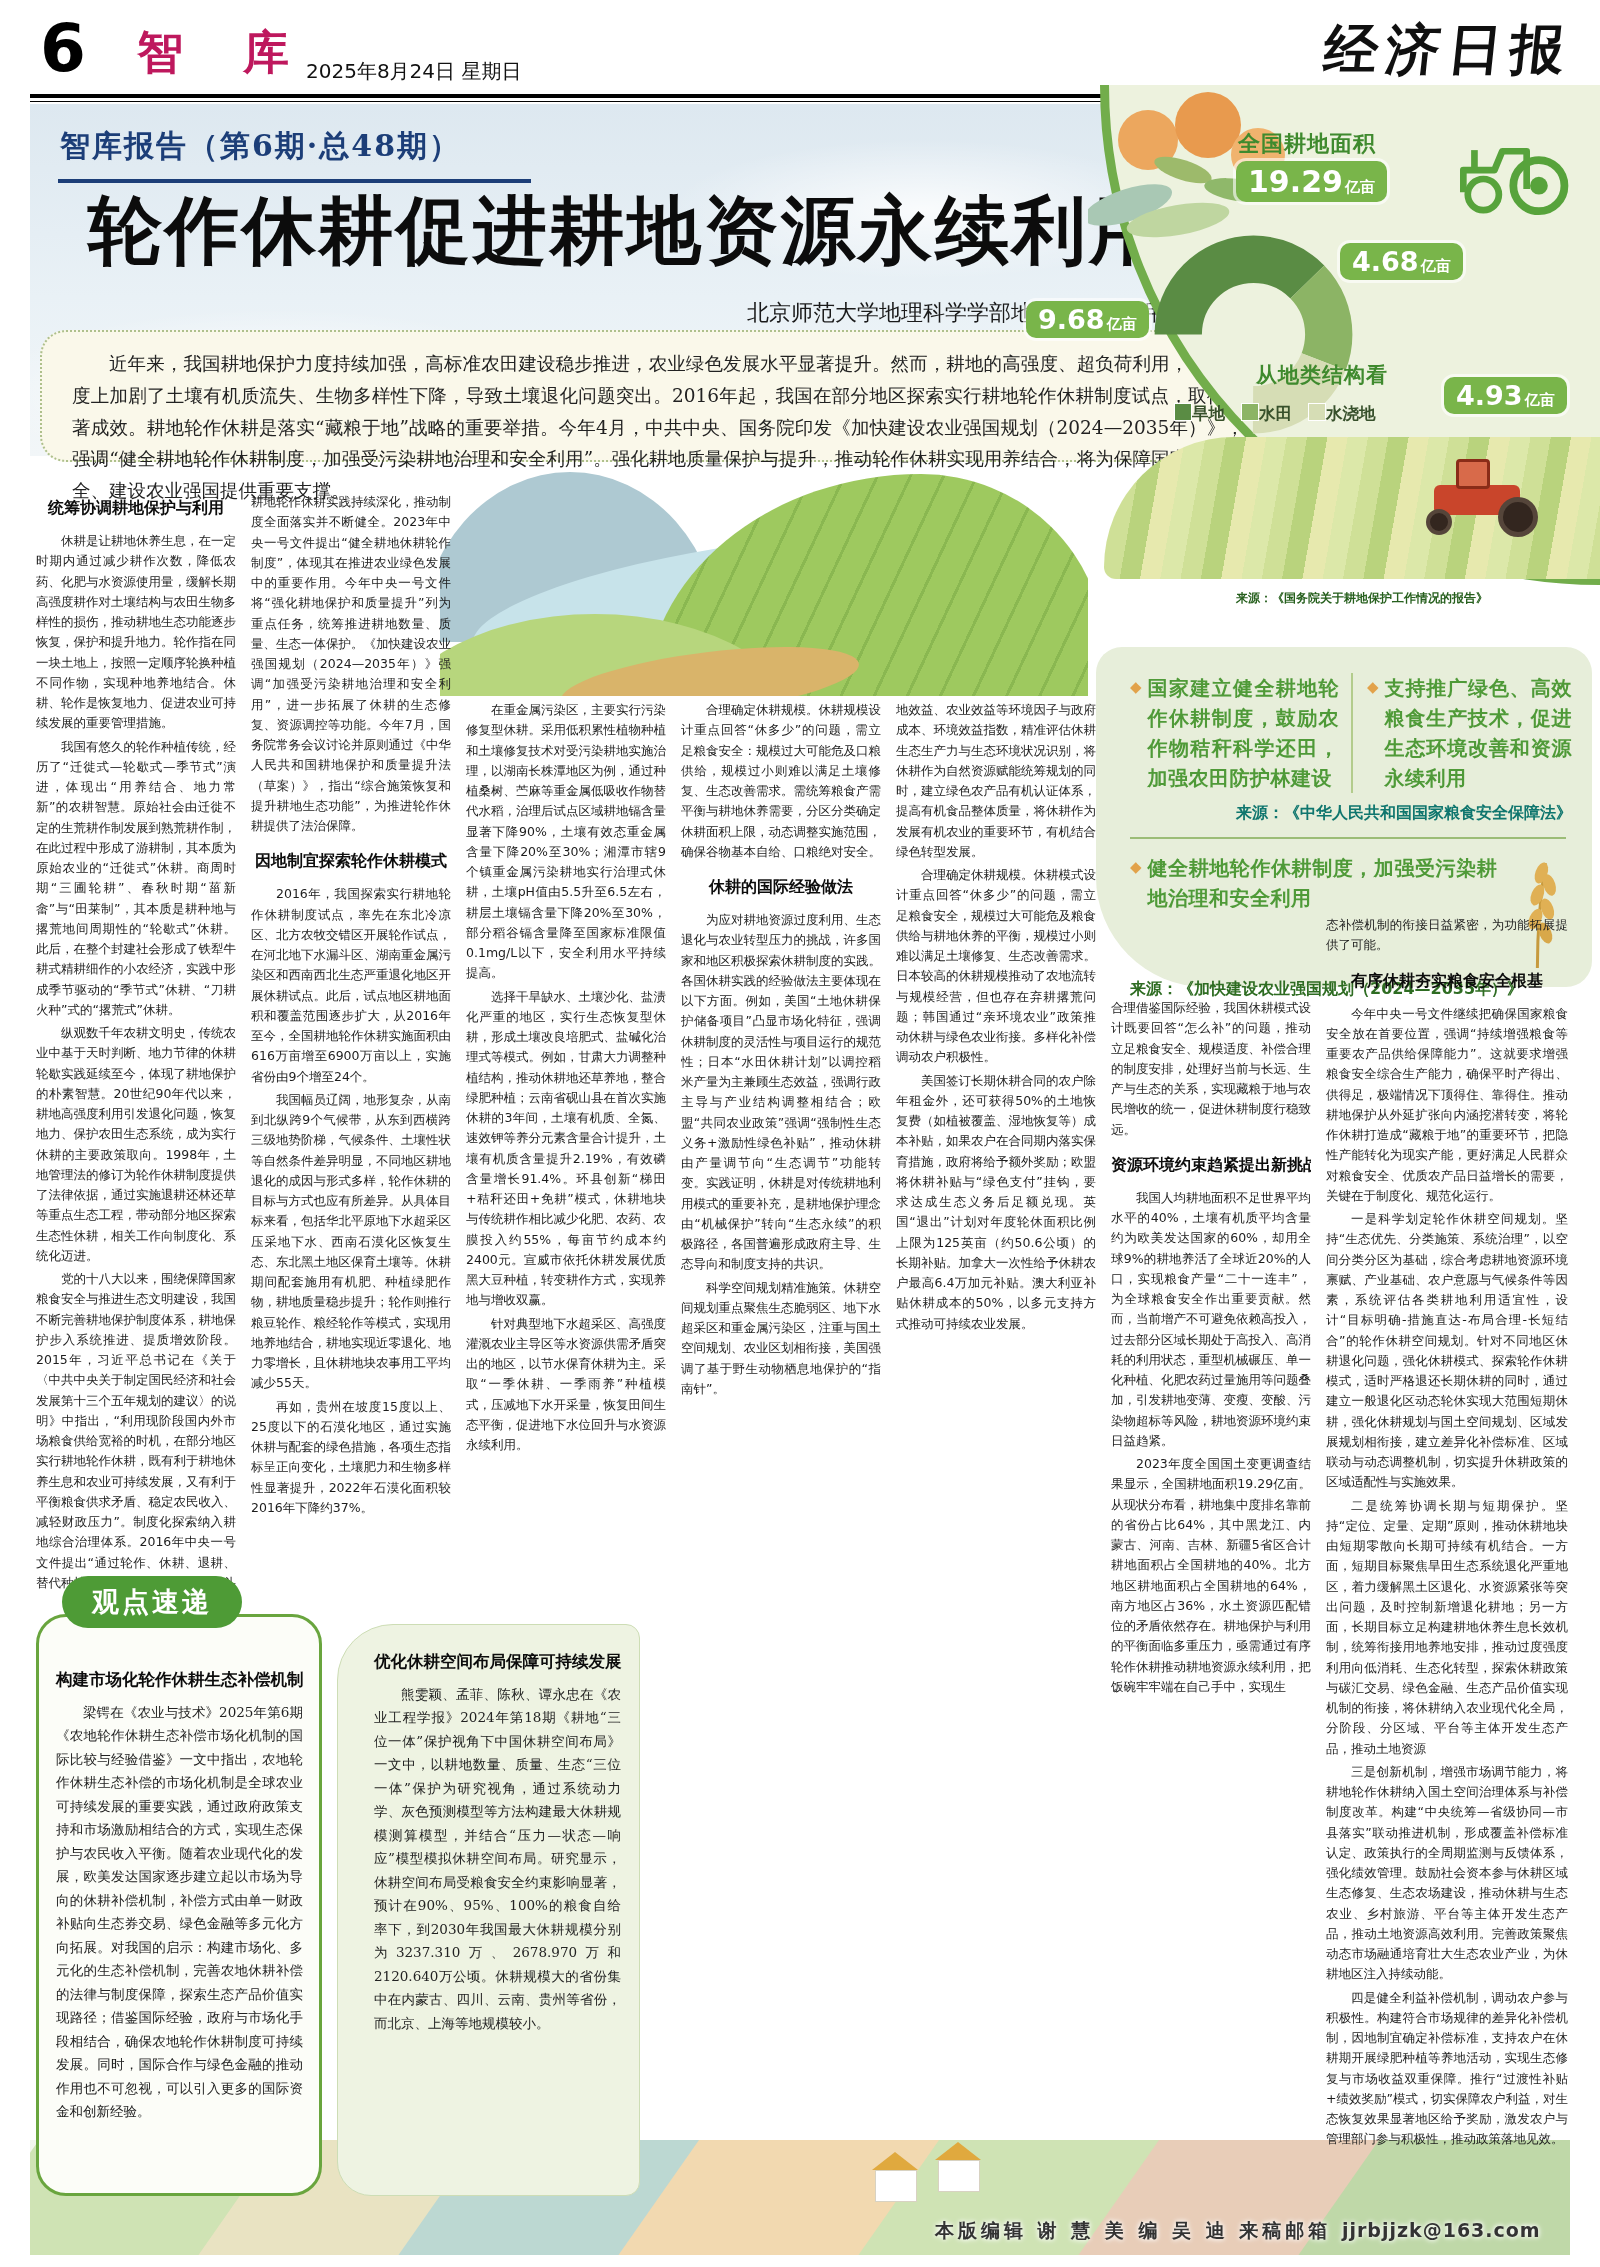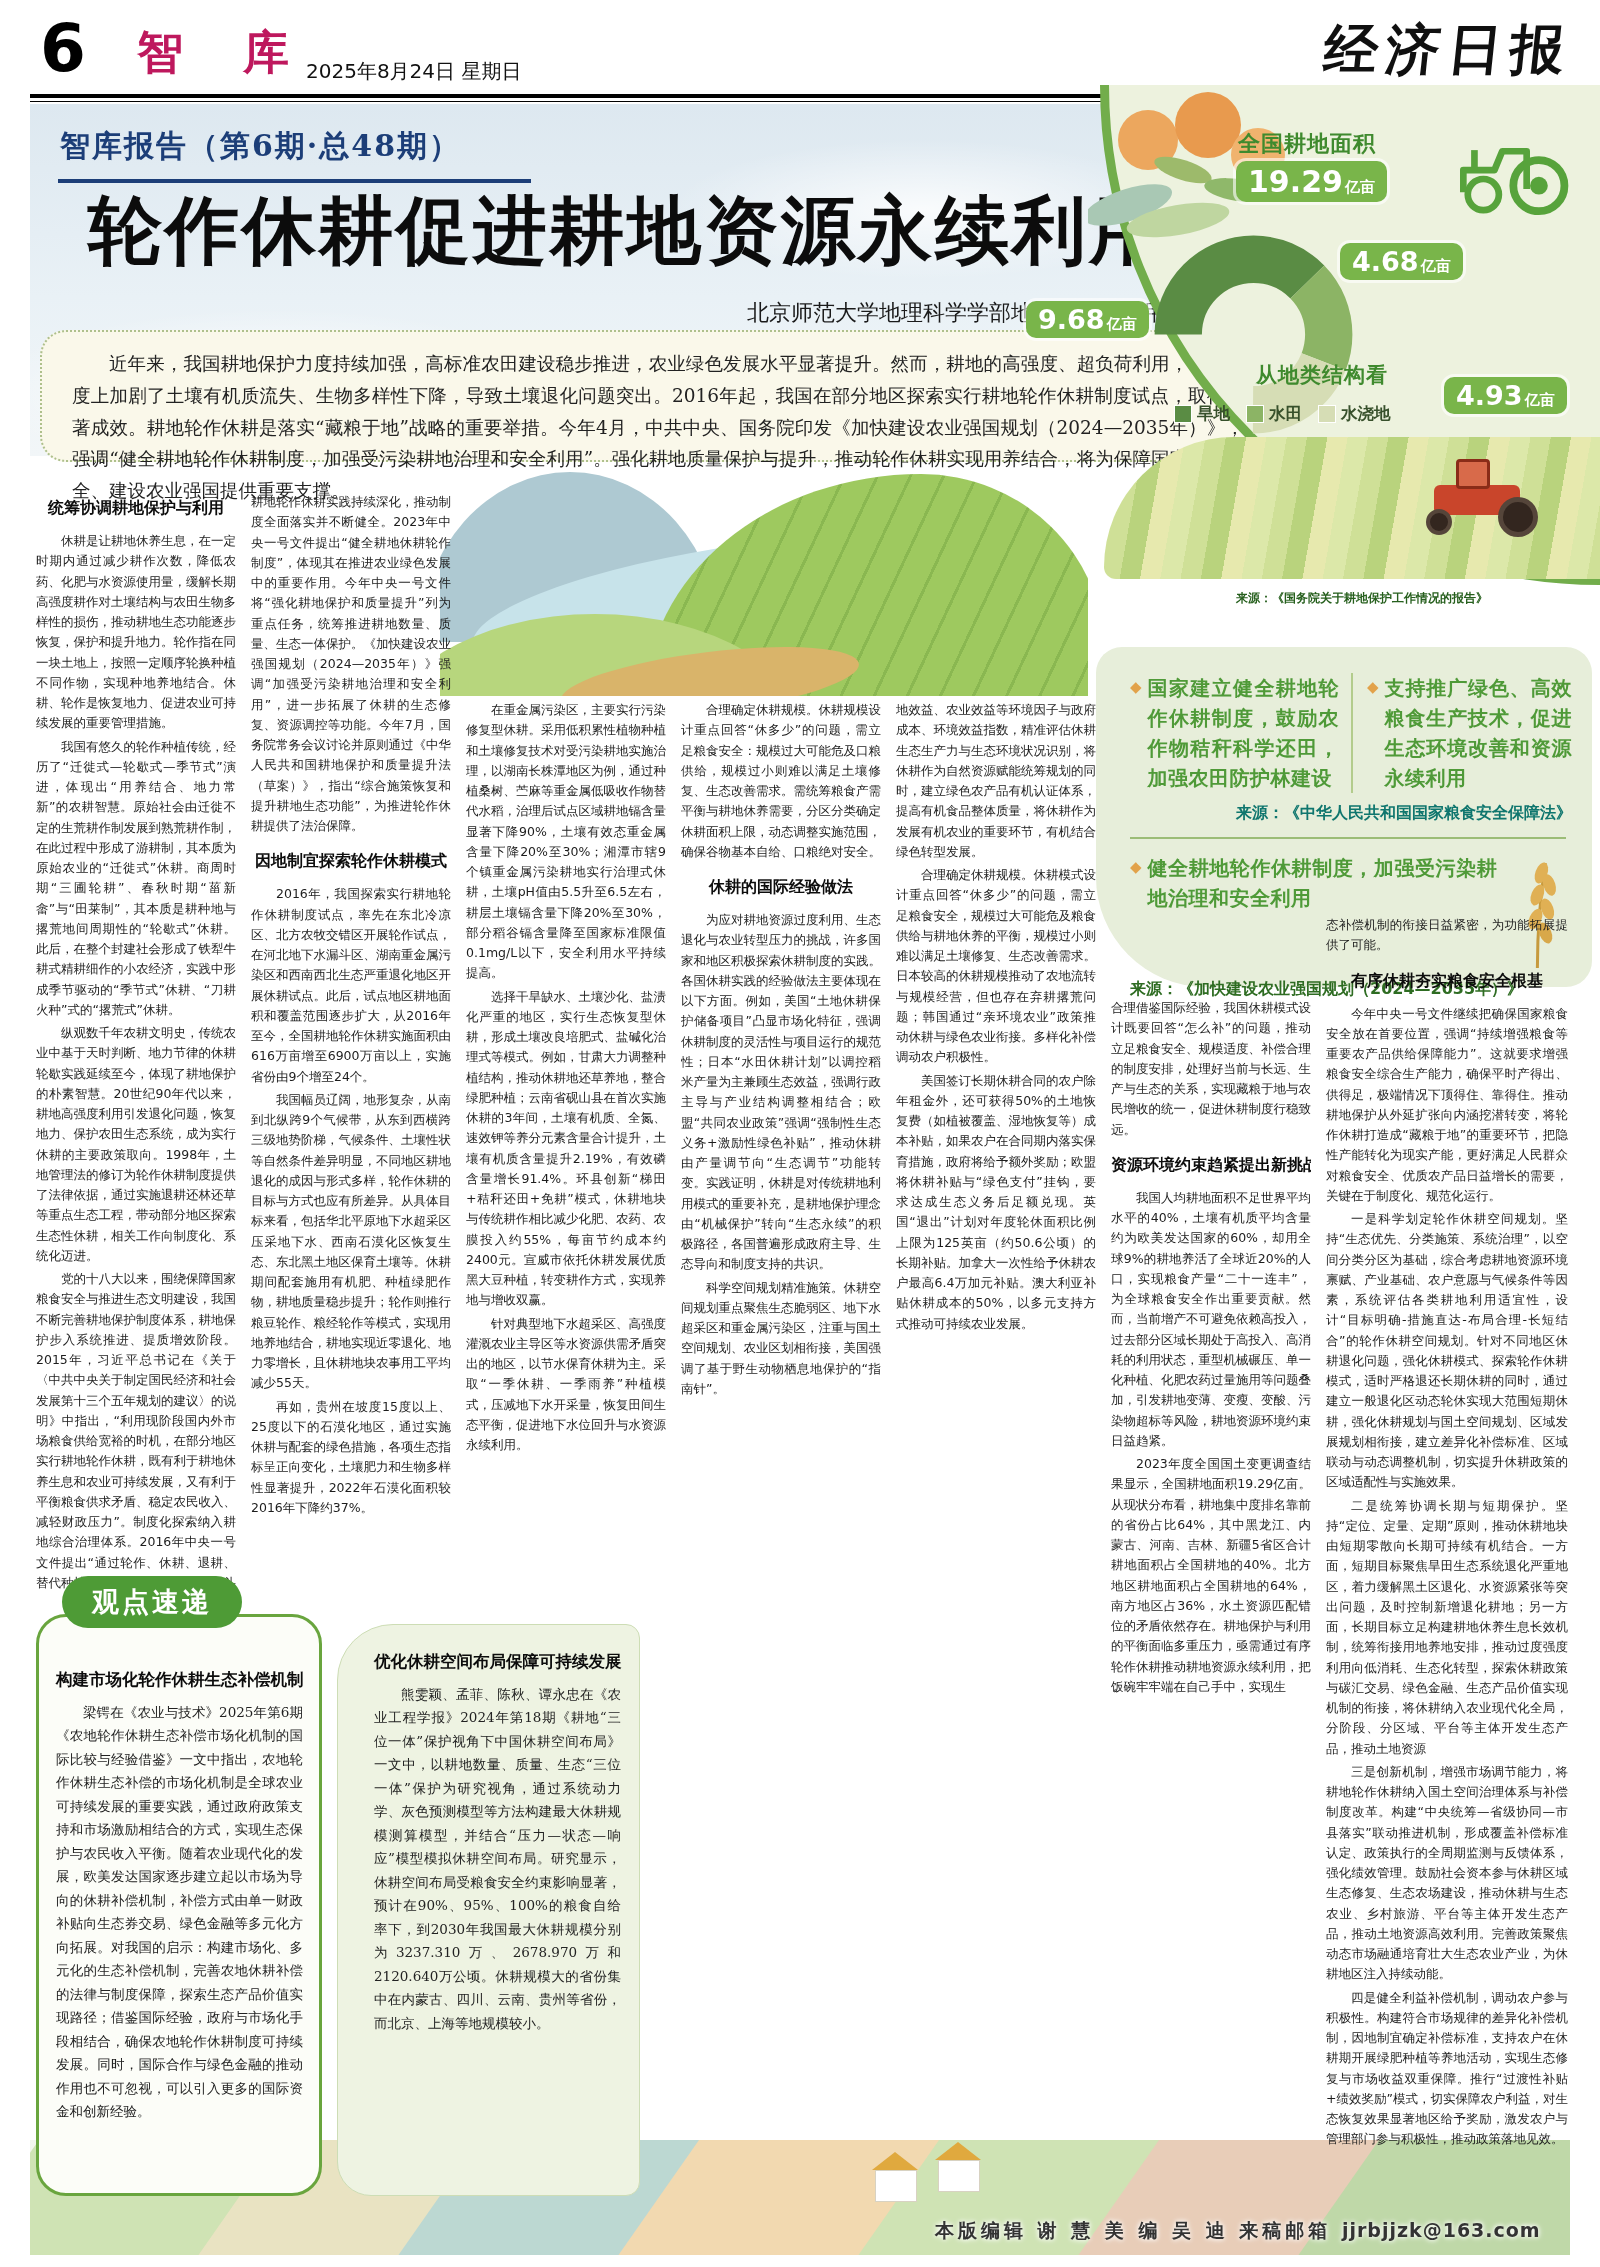--- a/index.html
+++ b/index.html
@@ -41,21 +41,21 @@
   .tr-body{position:absolute;left:330px;top:48px;width:86px;height:30px;background:#c9452b;border-radius:6px;}
   .tr-cab{position:absolute;left:352px;top:22px;width:34px;height:30px;background:#d86a4a;border:3px solid #8a2c18;border-radius:4px;box-sizing:border-box;}
   .tr-wheel1{position:absolute;left:394px;top:60px;width:40px;height:40px;background:#33261f;border-radius:50%;border:5px solid #55453a;box-sizing:border-box;}
   .tr-wheel2{position:absolute;left:322px;top:72px;width:26px;height:26px;background:#33261f;border-radius:50%;border:4px solid #55453a;box-sizing:border-box;}
   .stat-label{position:absolute;left:150px;top:44px;font-size:22px;font-weight:900;color:#3f8a2e;letter-spacing:1px;}
   .pill{position:absolute;display:inline-flex;align-items:baseline;background:#79b54a;color:#fff;border-radius:10px;padding:3px 12px;font-weight:900;box-shadow:0 0 0 3px rgba(255,255,255,.6);white-space:nowrap;}
   .pill .n{font-size:27px;} .pill .u{font-size:15px;margin-left:2px;}
   .pill.total .n{font-size:30px;}
   .legend-title{position:absolute;left:168px;top:276px;font-size:21px;font-weight:900;color:#3f8a2e;letter-spacing:1px;}
   .legend{position:absolute;left:86px;top:318px;display:flex;gap:16px;align-items:center;}
-  .legend .it{display:flex;align-items:center;gap:5px;font-size:16.5px;font-weight:700;color:#37502b;}
+  .legend .it{display:flex;font-size:16.5px;font-weight:700;color:#37502b;}
   .sw{width:16px;height:16px;display:inline-block;border:1px solid #fff;}
   .src1{position:absolute;left:148px;top:505px;font-size:12px;font-weight:800;color:#265f1d;white-space:nowrap;}
   
   .qbox{position:absolute;left:8px;top:562px;width:496px;height:340px;box-sizing:border-box;background:#e7eeda;border-radius:26px 26px 26px 110px;padding:26px 20px 14px 34px;}
   .qgrid{display:grid;grid-template-columns:1fr 1fr;}
   .qitem{display:flex;align-items:flex-start;padding-right:12px;}
   .qitem + .qitem{border-left:2px solid #b3cc8c;padding-left:14px;padding-right:0;}
   .cube{color:#e2a24a;font-size:15px;margin:5px 6px 0 0;}
   .qtext{color:#4f9a38;font-weight:800;font-size:20px;line-height:1.5;text-align:justify;letter-spacing:.5px;}
   .qsrc{color:#0f766e;font-weight:800;font-size:16px;text-align:right;margin-top:10px;}

